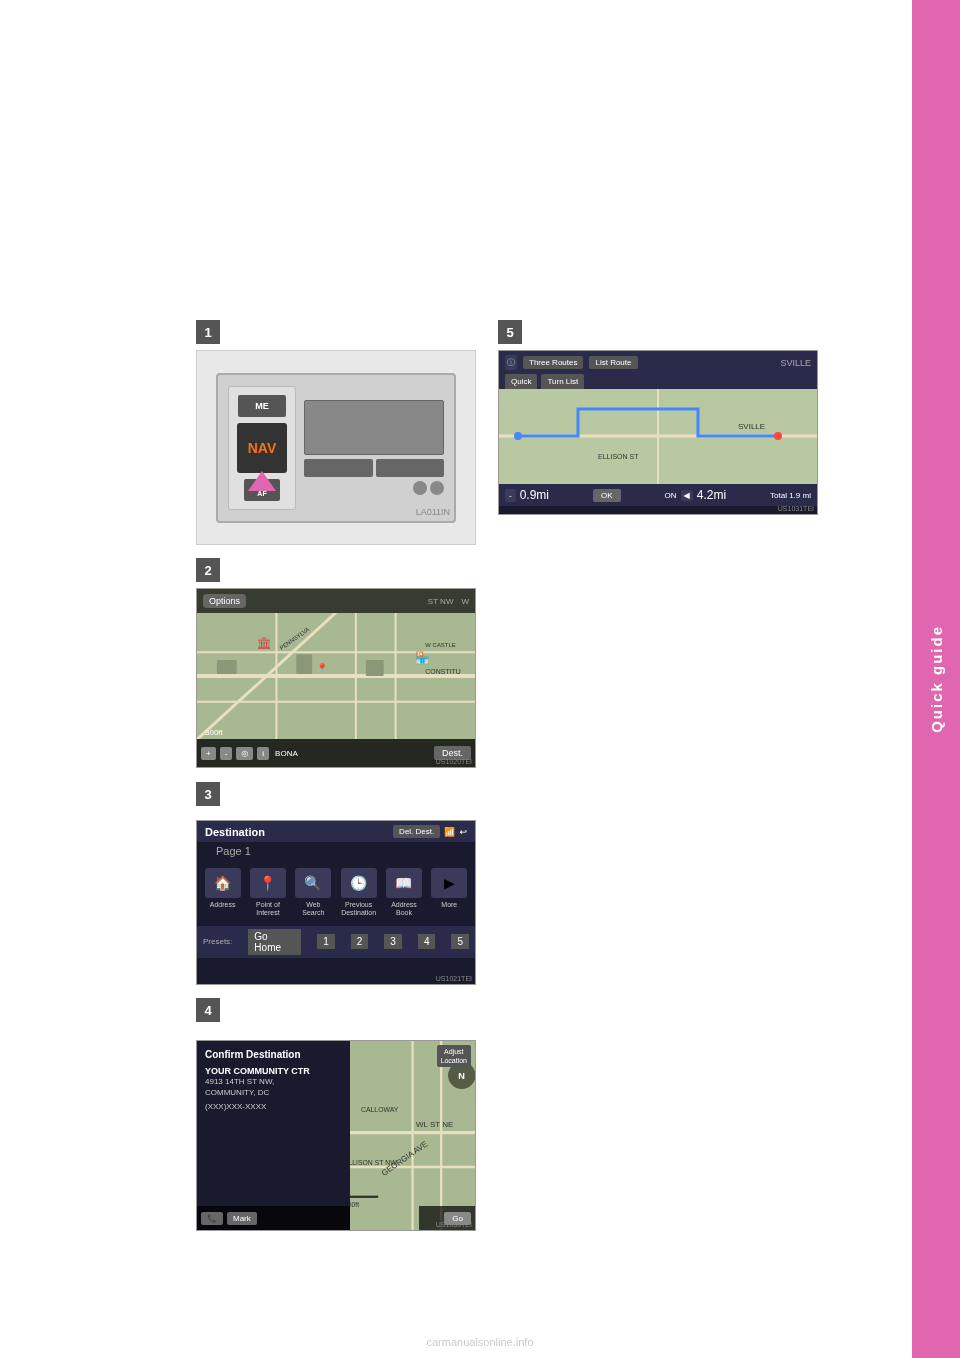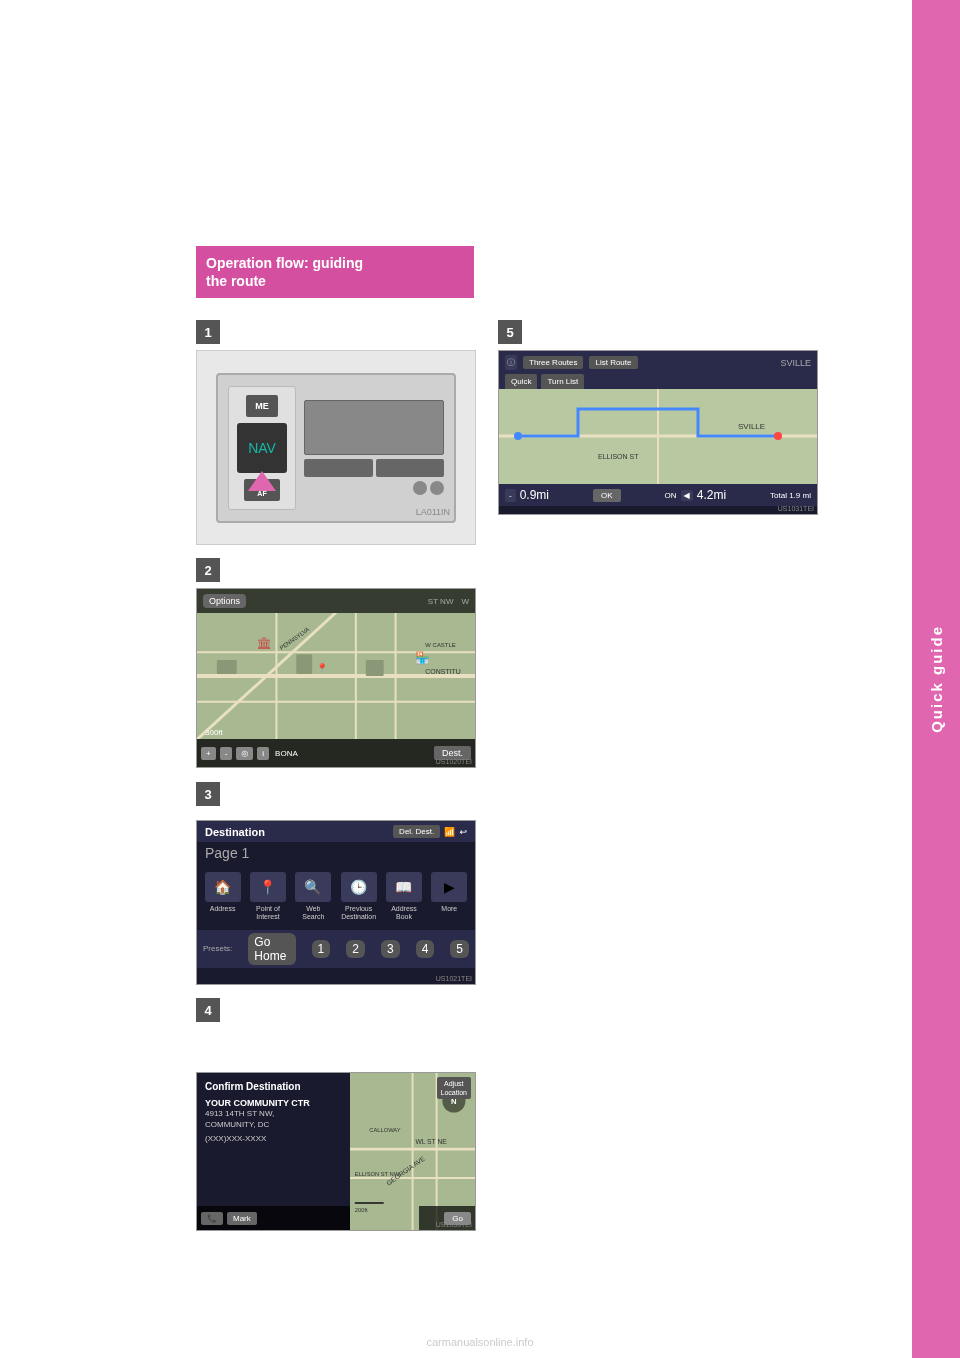--- a/index.html
+++ b/index.html
@@ -130,23 +130,23 @@
 
     
     .step4-badge {
       position: absolute;
       left: 196px;
       top: 998px;
     }
     .step4-image {
       position: absolute;
       left: 196px;
-      top: 1072px;
+      top: 1040px;
       width: 280px;
-      height: 159px;
+      height: 191px;
       background: #1a1a2e;
       border: 1px solid #999;
       overflow: hidden;
     }
 
     
     .step5-badge {
       position: absolute;
       left: 498px;
       top: 320px;
@@ -335,28 +335,28 @@
       align-items: center;
       gap: 16px;
     }
     .dest-preset-label {
       color: #aaa;
       font-size: 8px;
     }
     .dest-preset-btn {
       background: #555;
       color: white;
-      font-size: 12px;
+      font-size: 10px;
       padding: 2px 6px;
-      border-radius: 6px;
+      border-radius: 0;
     }
     .dest-page-label {
       color: #aaa;
-      font-size: 14px;
-      padding: 3px 8px;
+      font-size: 11px;
+      padding: 3px 19px;
     }
 
     
     .confirm-screen {
       width: 100%;
       height: 100%;
       background: #1a1a2e;
       position: relative;
       display: flex;
     }
@@ -492,38 +492,32 @@
       right: 3px;
       font-size: 7px;
       color: #888;
     }
   </style>
 </head>
 <body>
 
 <div class="main-content">
 
-  <div class="section-title-box">
-    <div class="section-title-text">
-      <span>Operation flow: guiding</span><br>
-      <span>the route</span>
-    </div>
-  </div>
 
   <div class="step-badge step1-badge">
     <span>1</span>
   </div>
 
   <div class="step1-image">
     <div class="car-dashboard">
       <div style="position:relative; width:240px; height:150px; background:#d0d0d0; border:2px solid #aaa; border-radius:4px; padding:10px; display:flex; align-items:center; gap:8px;">
 
         <div style="display:flex; flex-direction:column; gap:6px; align-items:center; background:#e0e0e0; padding:8px; border:1px solid #bbb; border-radius:3px;">
-          <div style="background:#555; color:white; font-size:9px; font-weight:bold; width:32px; height:22px; display:flex; align-items:center; justify-content:center; border-radius:2px;">ME</div>
-          <div style="background:#333; color:#14b8a6; font-size:14px; font-weight:normal; width:50px; height:50px; display:flex; align-items:center; justify-content:center; border-radius:3px; position:relative;">
+          <div style="background:#555; color:white; font-size:9px; font-weight:bold; width:48px; height:22px; display:flex; align-items:center; justify-content:center; border-radius:2px;">ME</div>
+          <div style="background:#333; color:#f97316; font-size:14px; font-weight:bold; width:50px; height:50px; display:flex; align-items:center; justify-content:center; border-radius:3px; position:relative;">
             NAV
             <div class="nav-arrow"></div>
           </div>
           <div style="background:#555; color:white; font-size:7px; font-weight:bold; width:36px; height:22px; display:flex; align-items:center; justify-content:center; border-radius:2px; line-height:1;">IN<br>AF</div>
         </div>
 
         <div style="flex:1; display:flex; flex-direction:column; gap:4px;">
           <div style="background:#888; height:55px; border-radius:2px; border:1px solid #666;"></div>
           <div style="display:flex; gap:3px;">
             <div style="background:#666; height:18px; flex:1; border-radius:2px;"></div>

